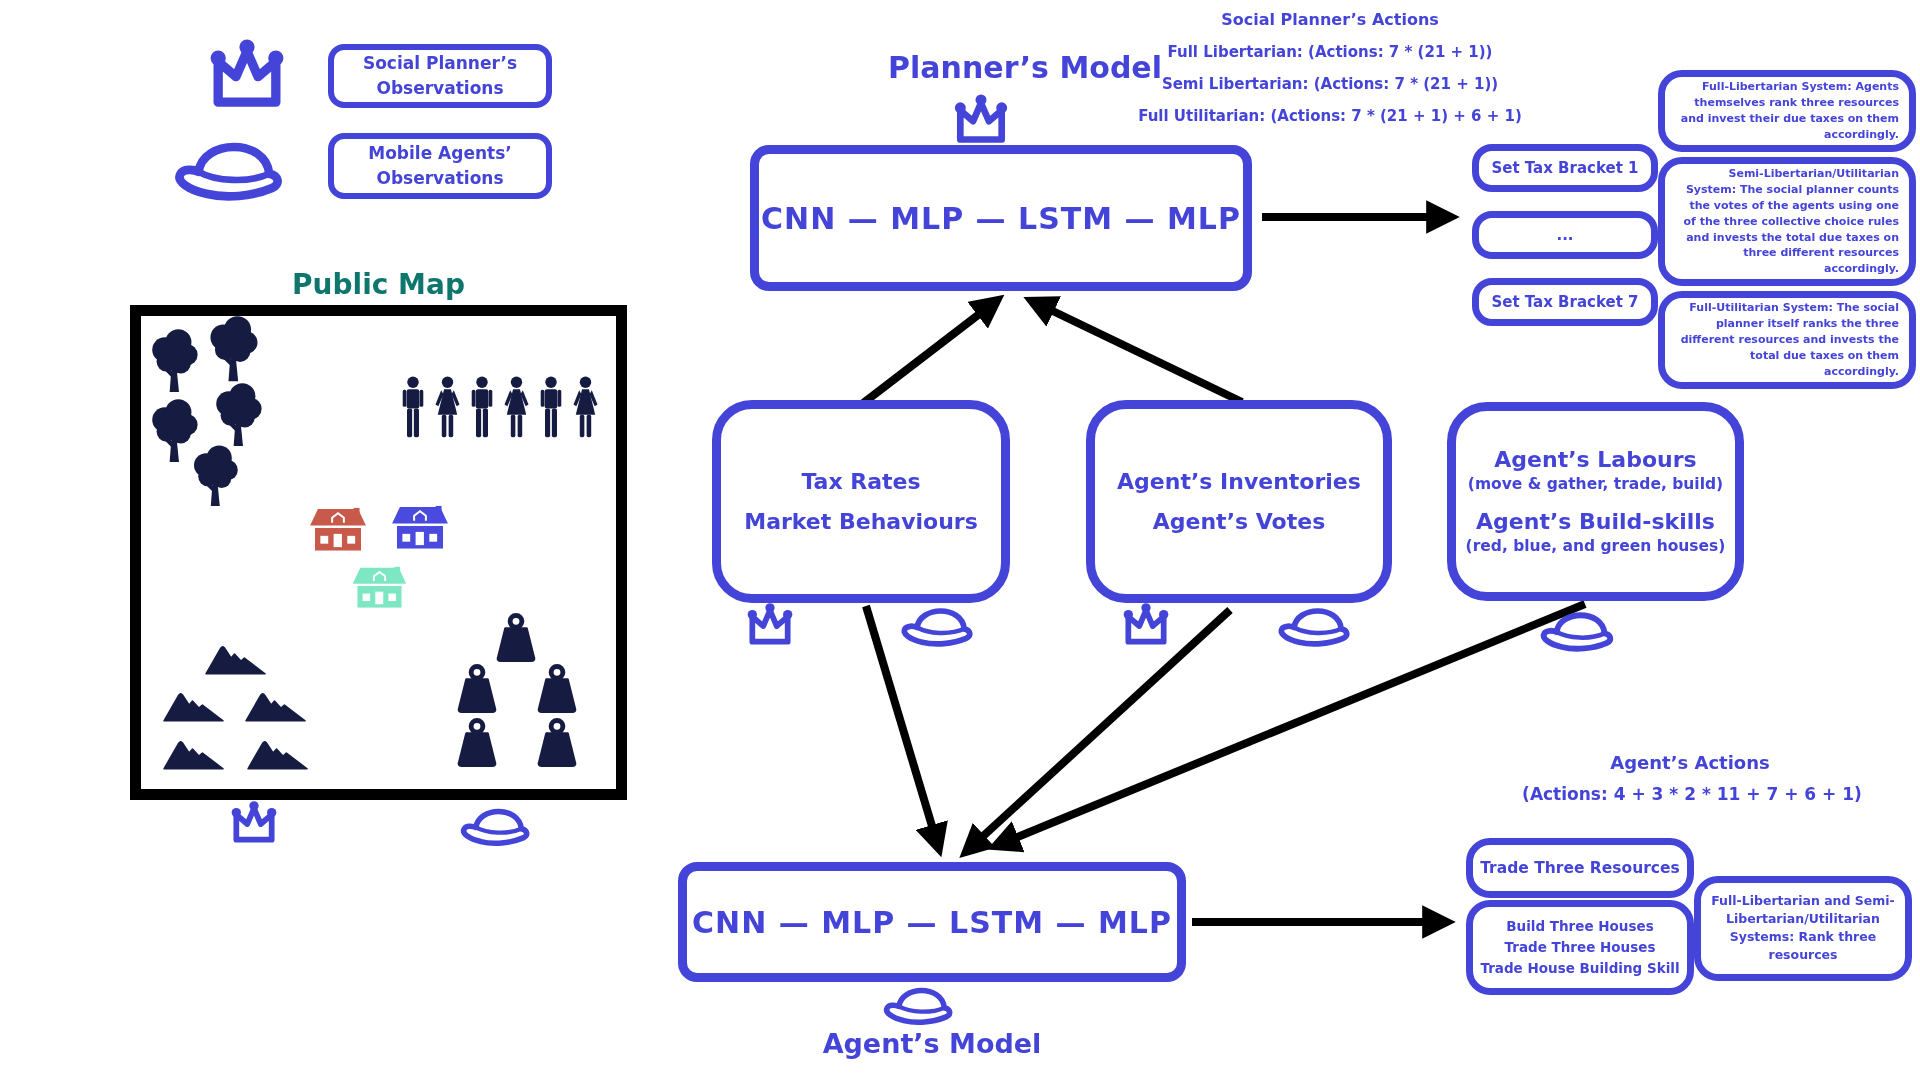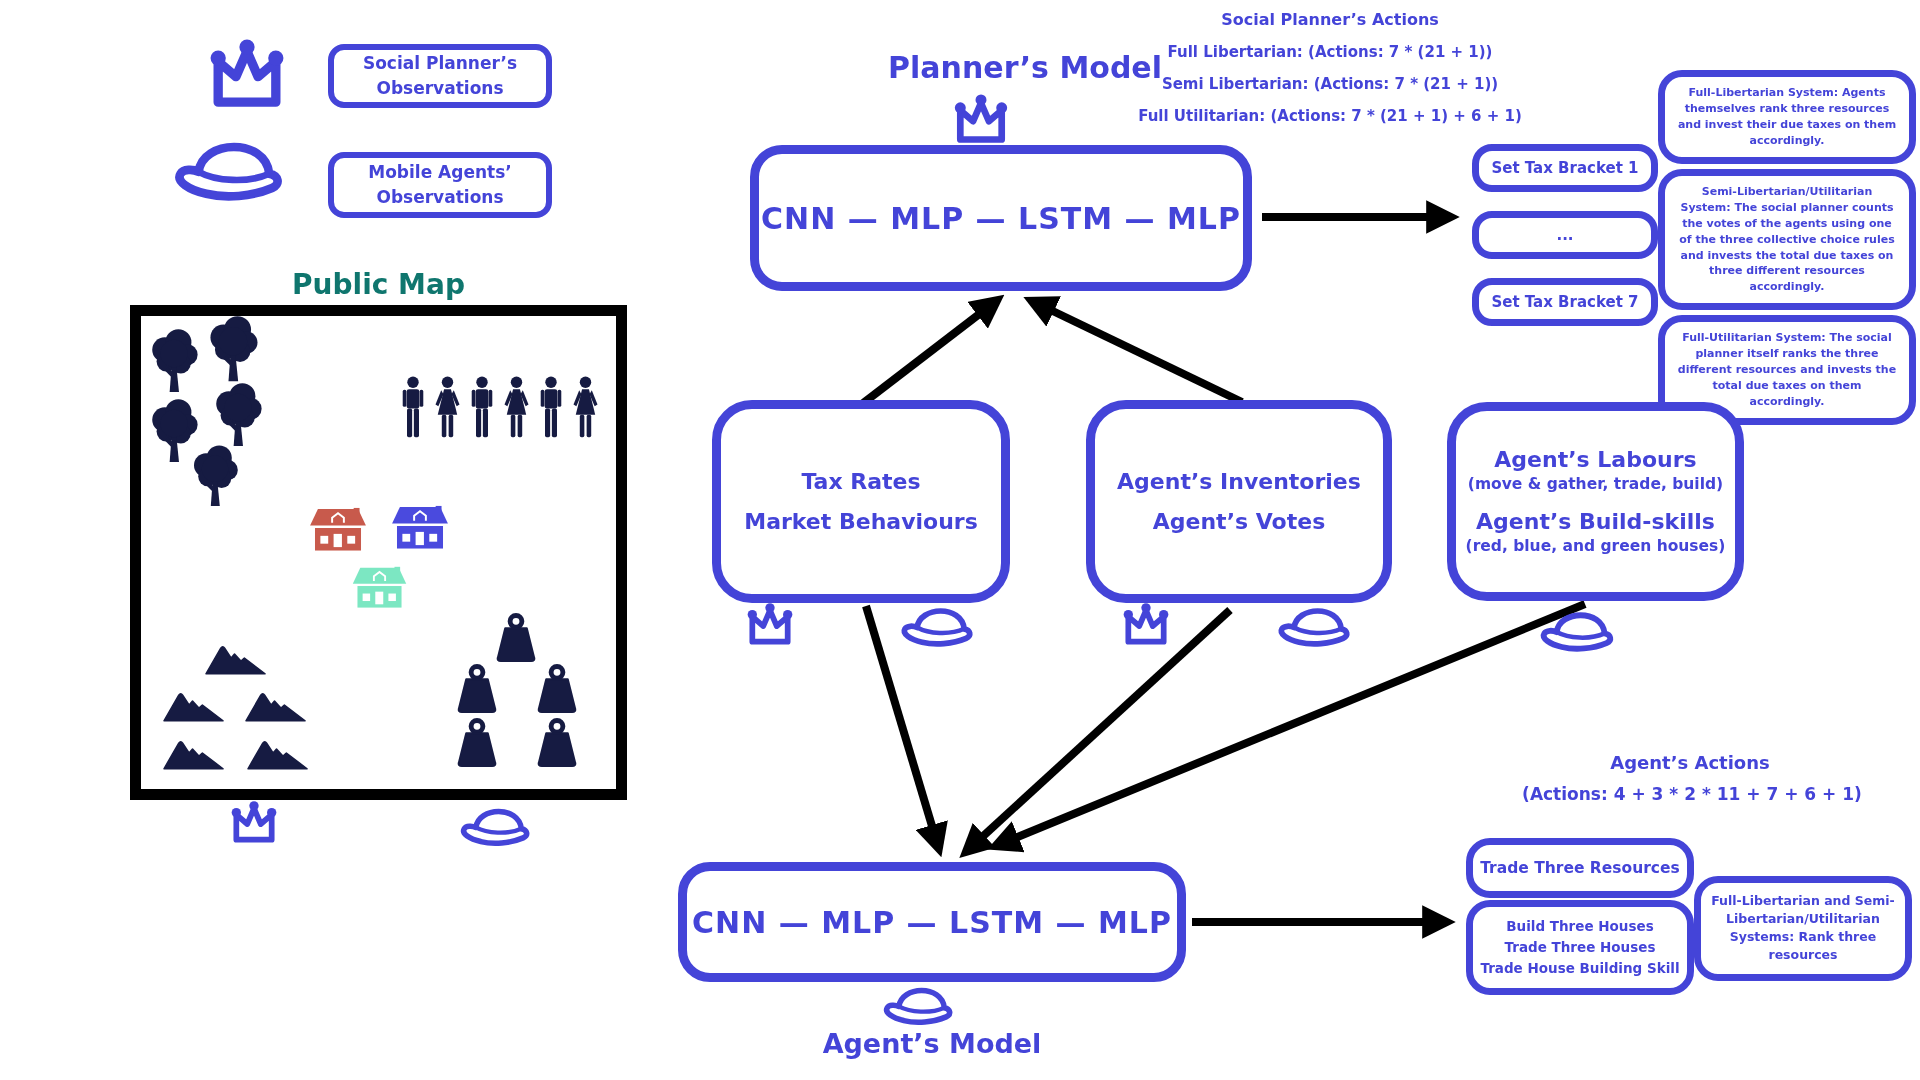--- a/index.html
+++ b/index.html
@@ -5,38 +5,38 @@
   :root{ --blue:#4444d8; --navy:#161b42; }
   *{ box-sizing:border-box; }
   html,body{ margin:0; padding:0; }
   body{
     width:1920px; height:1080px; position:relative; overflow:hidden;
     background:#ffffff; color:var(--blue);
     font-family:"DejaVu Sans","Liberation Sans",sans-serif; font-weight:bold;
   }
   .abs{ position:absolute; }
   .ctr{ display:flex; flex-direction:column; align-items:center; justify-content:center; text-align:center; }
-  .bigbox{ position:absolute; background:#fff; border:9px solid var(--blue); border-radius:32px; }
+  .bigbox{ position:absolute; background:#fff; border:9px solid var(--blue); border-radius:19px; }
   .midbox{ position:absolute; background:#fff; border:9px solid var(--blue); border-radius:40px; }
   .sbox{ background:#fff; border:7px solid var(--blue); border-radius:22px; width:100%; }
   .legendbox{ position:absolute; background:#fff; border:6px solid var(--blue); border-radius:16px; font-size:17px; line-height:1.45; }
   .icon{ position:absolute; color:var(--blue); }
   .navy{ color:var(--navy); }
   .house-red{ color:#c85a4c; }
   .house-blue{ color:#4a4ade; }
   .house-green{ color:#7ce7c2; }
   .mapframe{ position:absolute; left:130px; top:305px; width:497px; height:495px; border:11px solid #000; background:#fff; }
   .maptitle{ position:absolute; left:130px; top:268px; width:497px; text-align:center; font-size:28px; color:#0f766e; }
   .bigtitle{ font-size:30px; text-align:right; }
   .cnntext{ font-size:30px; letter-spacing:1px; white-space:nowrap; }
   .actlines{ font-size:15px; text-align:center; white-space:nowrap; }
   .actlines .hdr{ font-size:16px; margin-bottom:14px; }
   .actlines .ln{ margin-bottom:14px; }
   .notestack{ position:absolute; display:flex; flex-direction:column; gap:5px; }
-  .notestack .sbox{ font-size:11px; line-height:1.45; padding:8px 10px; border-radius:24px; }
+  .notestack .sbox{ font-size:11px; line-height:1.45; padding:2px 10px; border-radius:24px;text-align:right; }
   .taxstack{ position:absolute; display:flex; flex-direction:column; gap:19px; }
   .taxstack .sbox{ font-size:15px; padding:8px 2px; border-radius:20px; }
   .actstack{ position:absolute; display:flex; flex-direction:column; gap:2px; }
   .actstack .sbox{ border-radius:24px; }
   .mb-lines{ font-size:14px; line-height:1.55; padding:6px 0; }
   .trade-line{ font-size:15.5px; padding:14px 0; }
   .build-lines{ font-size:13.5px; line-height:1.55; padding:9px 0; }
   .midtext{ font-size:22px; line-height:1.0; }
   .subtext{ font-size:15.5px; }
   svg.arrowlayer{ position:absolute; left:0; top:0; pointer-events:none; }
@@ -129,21 +129,21 @@
 <svg class="icon" style="left:203px;top:36px;width:88px;height:78px">
     <use href="#sym-crown"></use>
   </svg>
 <div class="legendbox ctr" style="left:328px;top:44px;width:224px;height:64px">
   <div>Social Planner’s</div>
   <div>Observations</div>
 </div>
 <svg class="icon" style="left:170px;top:126px;width:126px;height:84px">
     <use href="#sym-cap"></use>
   </svg>
-<div class="legendbox ctr" style="left:328px;top:152px;width:224px;height:66px">
+<div class="legendbox ctr" style="left:328px;top:133px;width:224px;height:66px">
   <div>Mobile Agents’</div>
   <div>Observations</div>
 </div>
 
 <div class="maptitle">Public Map</div>
 <div class="mapframe"></div>
 
 <svg class="icon navy" style="left:146px;top:326px;width:56px;height:70px">
     <use href="#sym-tree"></use>
   </svg>

